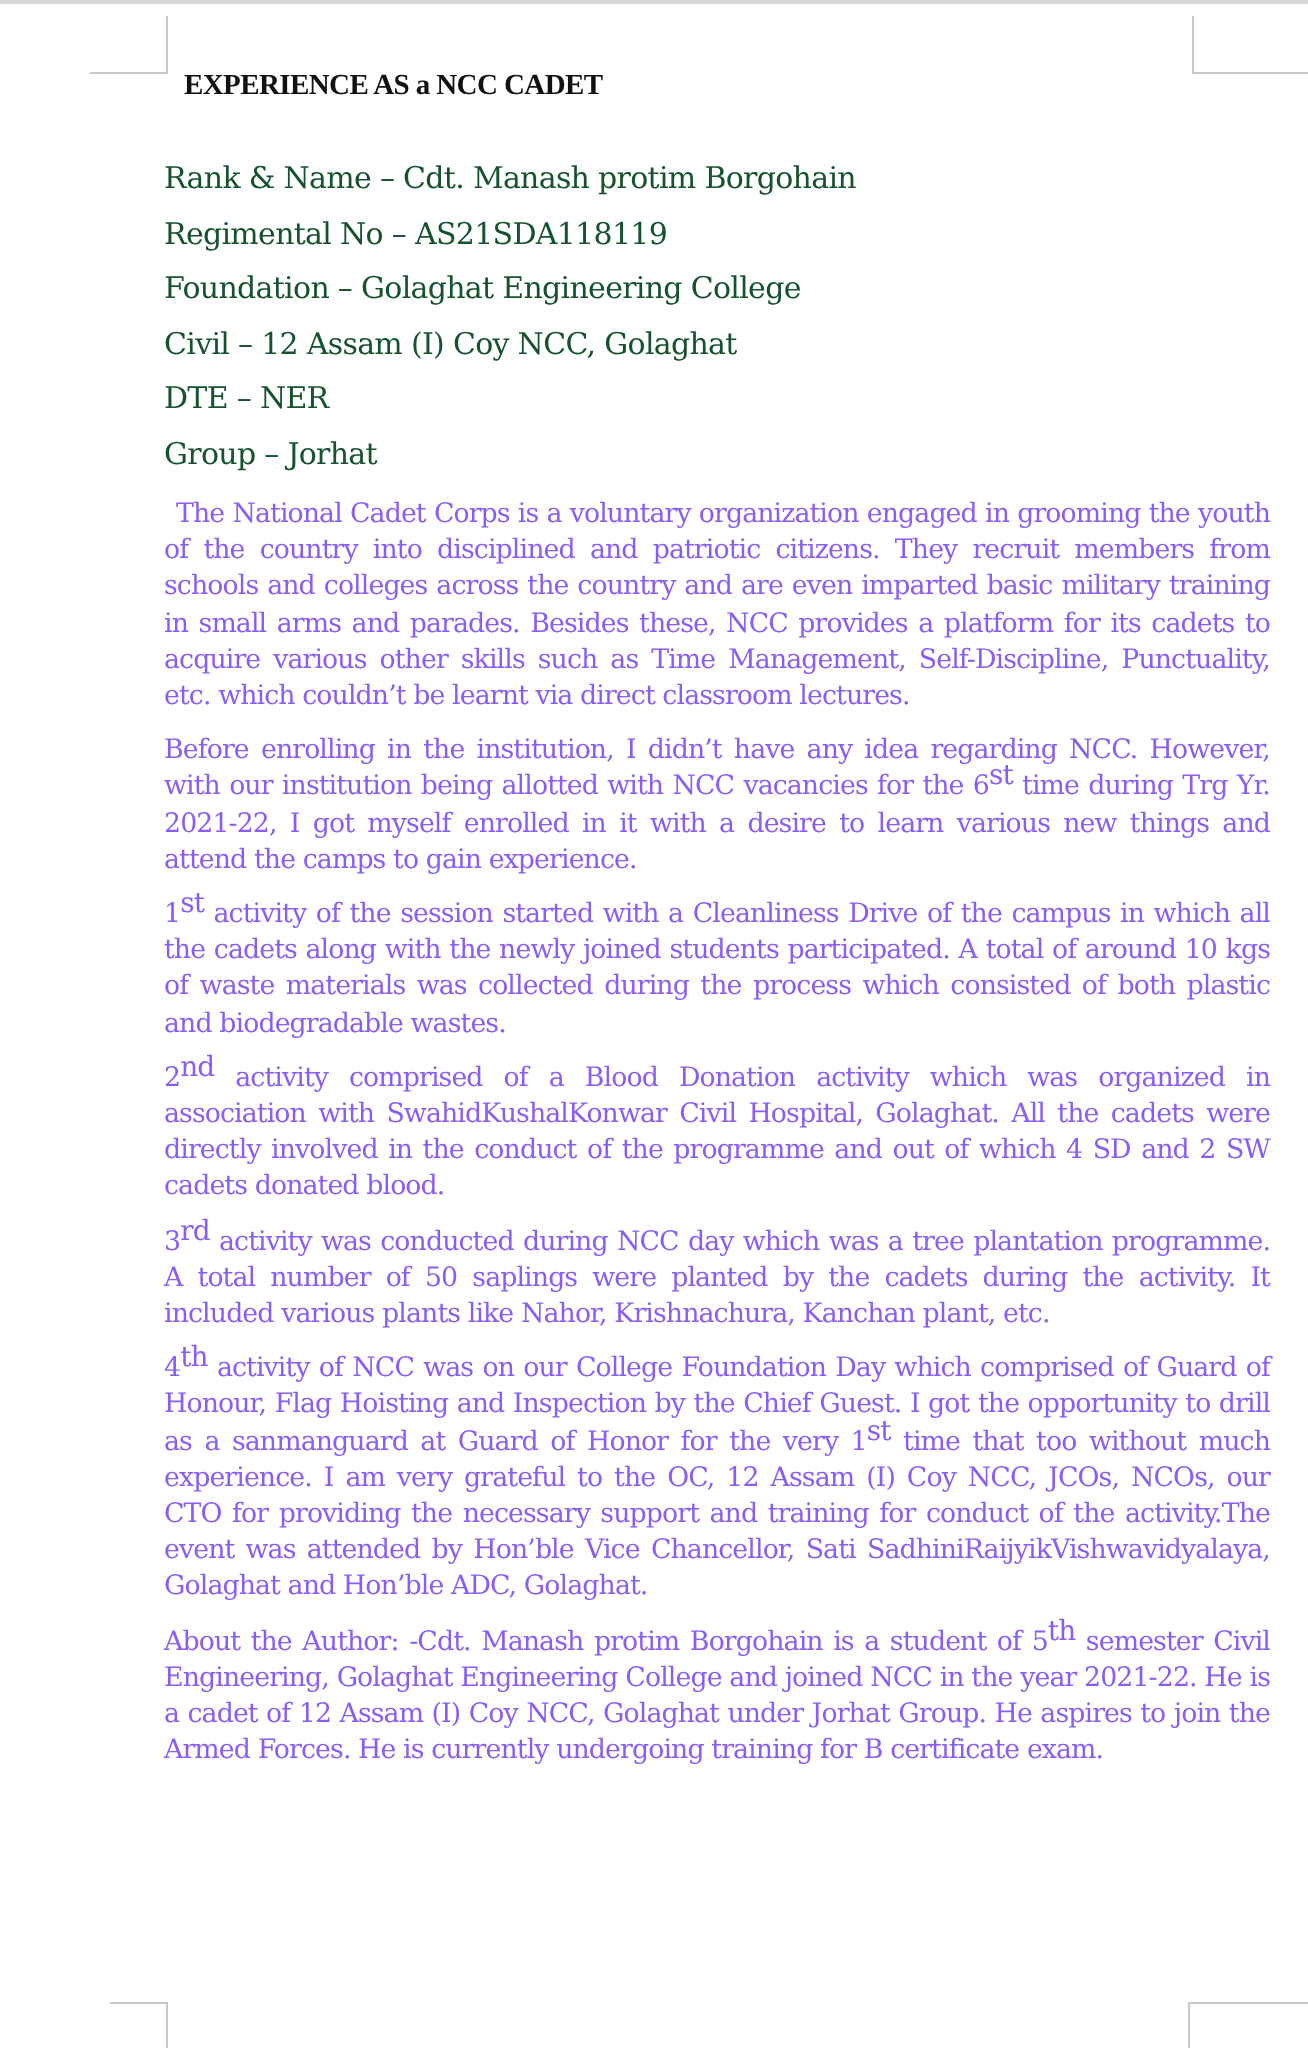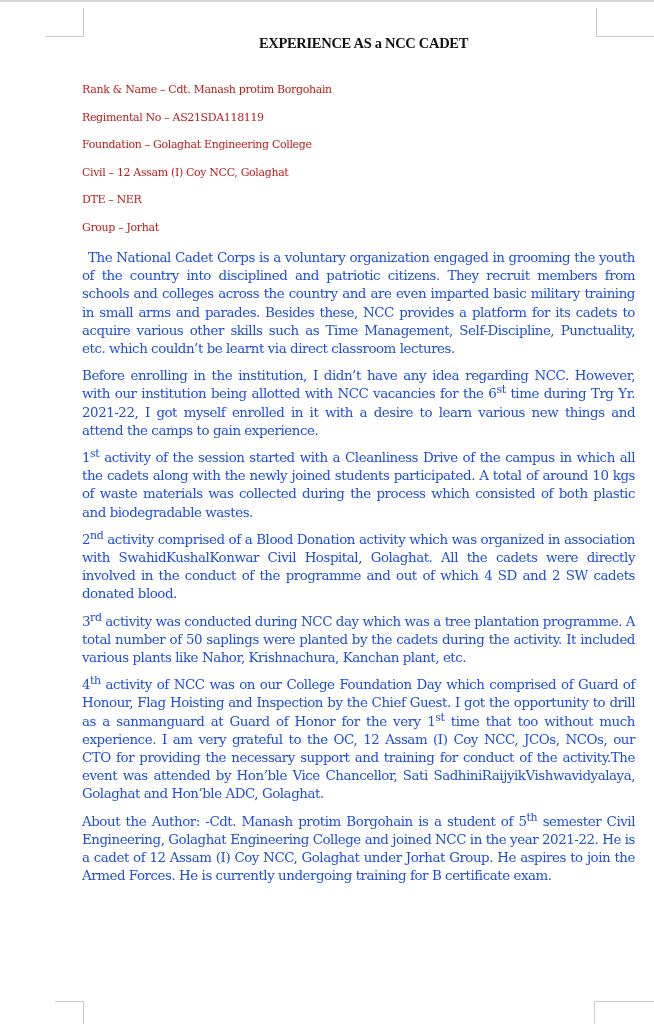--- a/index.html
+++ b/index.html
@@ -22,48 +22,47 @@
     .crop.bl { left: 55px; top: 1001px; width: 28px; height: 23px; border-right-width: 1px; border-top-width: 1px; }
     .crop.br { left: 594px; top: 1001px; width: 60px; height: 23px; border-left-width: 1px; border-top-width: 1px; }
 
     .page {
       position: absolute;
       left: 82px;
       top: 35px;
       width: 553px;
     }
     .title {
-      text-align: center;
       font-family: "Liberation Serif", "DejaVu Serif", serif;
       font-weight: bold;
       font-size: 14.5px;
       color: #111;
       letter-spacing: -0.3px;
       margin: 0 0 0 10px;
       height: 20px;
     }
     .meta { margin-top: 26px; }
     .meta-line {
-      font-size: 11px;
+      font-size: 15px;
       height: 27.5px;
       line-height: 17px;
       letter-spacing: -0.35px;
-      color: #b91c1c;
+      color: #14532d;
     }
     .body { margin-top: 3px; }
     .para {
       font-size: 13.4px;
       line-height: 18.2px;
       text-align: justify;
       letter-spacing: -0.45px;
       margin: 0 0 9px 0;
-      color: #1d4ed8;
+      color: #8b5cf6;
     }
     .para.indent-first { text-indent: 6px; }
-    sup { font-size: 11px; line-height: 0; vertical-align: 5px; }
+    sup { font-size: 14px; line-height: 0; vertical-align: 5px; }
   </style>
 </head>
 <body>
 
 <div class="top-rule"></div>
 <div class="crop tl"></div>
 <div class="crop tr"></div>
 <div class="crop bl"></div>
 <div class="crop br"></div>
 

